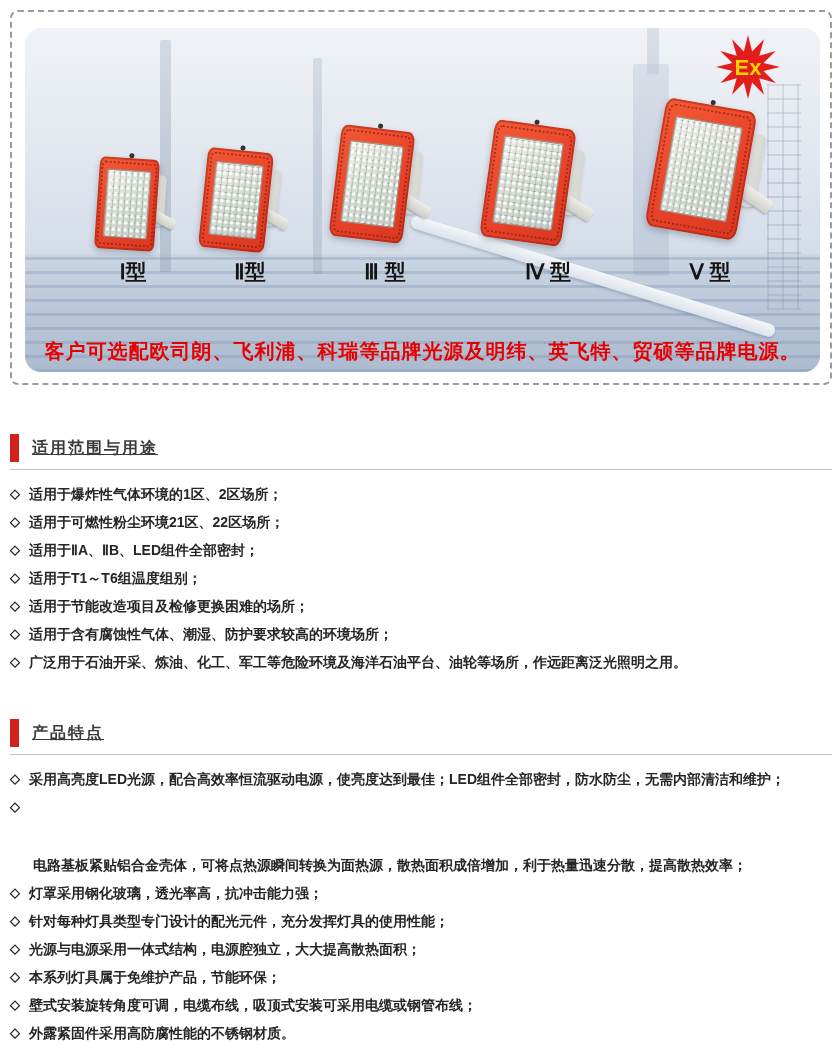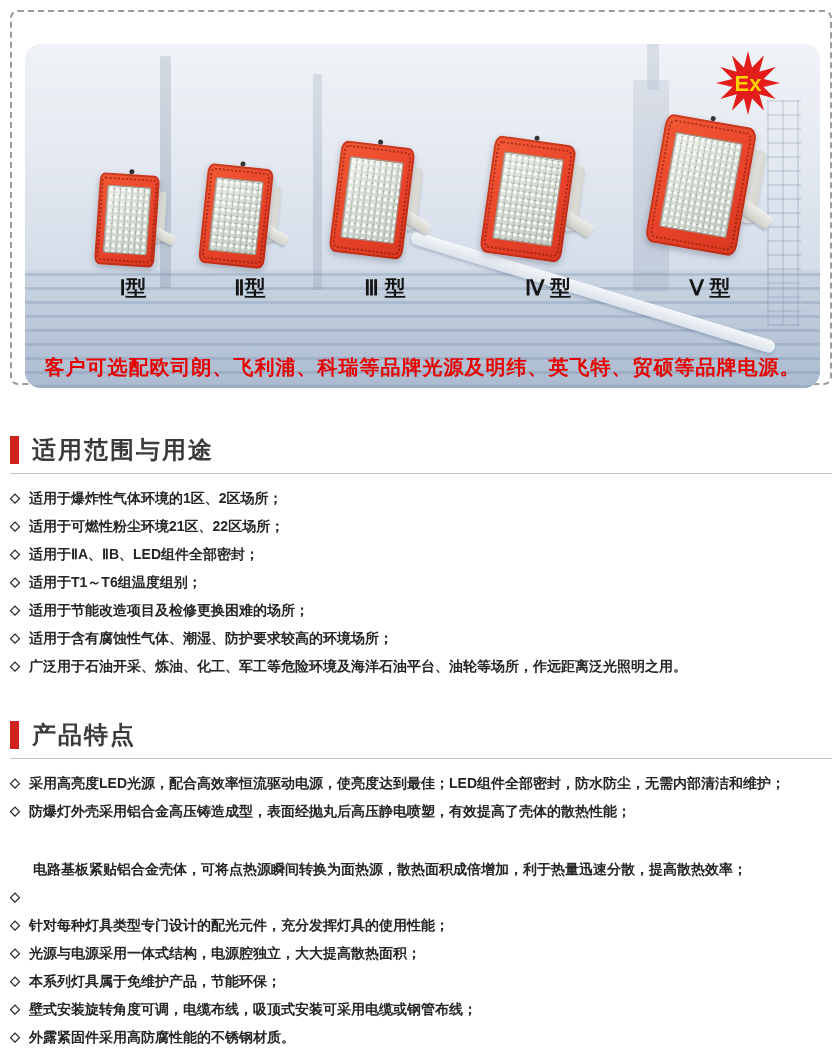--- a/index.html
+++ b/index.html
@@ -2,21 +2,21 @@
 <html><head>
 <meta charset="utf-8">
 <style>
   html,body{margin:0;padding:0;background:#fff;}
   .page{position:relative;width:840px;height:1048px;background:#ffffff;overflow:hidden;
         font-family:"Liberation Sans", sans-serif;}
 
   
   .hero-border{position:absolute;left:10px;top:10px;width:818px;height:371px;
                border:2px dashed #9b9b9b;border-radius:8px;}
-  .hero-photo{position:absolute;left:25px;top:44px;width:795px;height:344px;border-radius:16px;
+  .hero-photo{position:absolute;left:25px;top:28px;width:795px;height:344px;border-radius:16px;
               overflow:hidden;
               background:linear-gradient(180deg,#e9edf3 0%,#e0e6ef 40%,#d3dce8 68%,#c7d2e1 100%);}
   .shape{position:absolute;}
   .chimney-a{left:135px;top:12px;width:11px;height:232px;background:rgba(163,175,192,.55);border-radius:2px;}
   .chimney-b{left:288px;top:30px;width:9px;height:216px;background:rgba(170,181,197,.5);border-radius:2px;}
   .tower-flue{left:622px;top:0;width:12px;height:46px;background:rgba(168,180,197,.5);}
   .tower-body{left:608px;top:36px;width:36px;height:212px;background:rgba(176,187,203,.45);border-radius:3px;}
   .lattice{left:742px;top:56px;width:34px;height:226px;
            background:repeating-linear-gradient(0deg,rgba(150,164,185,.35) 0 2px,transparent 2px 14px),
                       repeating-linear-gradient(90deg,rgba(150,164,185,.35) 0 2px,transparent 2px 15px);}
@@ -54,21 +54,21 @@
 
   .promo{position:absolute;left:0;top:310px;width:100%;text-align:center;
          color:#e60000;font-size:20px;font-weight:bold;letter-spacing:1px;}
 
   
   .section{position:absolute;left:10px;width:822px;}
   .sec1{top:434px;}
   .sec2{top:719px;}
   .sec-header{display:flex;align-items:center;border-bottom:1px solid #c3c3c3;padding-bottom:7px;}
   .sec-bar{width:9px;height:28px;background:#d0211c;margin-right:13px;flex:0 0 auto;}
-  .sec-title{font-size:24px;color:#3a3a3a;font-weight:600;letter-spacing:2px;}
+  .sec-title{font-size:16px;color:#3a3a3a;font-weight:600;letter-spacing:2px;text-decoration:underline;}
   .sec-list{margin-top:15px;}
   .line{display:flex;align-items:flex-start;color:#262626;font-size:14px;font-weight:bold;
         line-height:18px;margin-bottom:10px;}
   .bullet{flex:0 0 auto;margin-right:9px;font-size:13px;color:#262626;}
   .line.indent{padding-left:23px;margin-top:40px;}
 </style>
 </head>
 <body>
 
 <div class="page">
@@ -185,27 +185,27 @@
       <div class="sec-bar"></div>
       <div class="sec-title">产品特点</div>
     </div>
     <div class="sec-list">
       <div class="line">
           <span class="bullet">◇</span>
           <span>采用高亮度LED光源，配合高效率恒流驱动电源，使亮度达到最佳；LED组件全部密封，防水防尘，无需内部清洁和维护；</span>
         </div>
       <div class="line">
           <span class="bullet">◇</span>
-          <span>防爆灯外壳采用铝合金高压铸造成型，表面经抛丸后高压静电喷塑，有效提高了壳体的散热性能；</span>
         </div>
       <div class="line indent">
           <span>电路基板紧贴铝合金壳体，可将点热源瞬间转换为面热源，散热面积成倍增加，利于热量迅速分散，提高散热效率；</span>
         </div>
       <div class="line">
           <span class="bullet">◇</span>
+          <span>灯罩采用钢化玻璃，透光率高，抗冲击能力强；</span>
         </div>
       <div class="line">
           <span class="bullet">◇</span>
           <span>针对每种灯具类型专门设计的配光元件，充分发挥灯具的使用性能；</span>
         </div>
       <div class="line">
           <span class="bullet">◇</span>
           <span>光源与电源采用一体式结构，电源腔独立，大大提高散热面积；</span>
         </div>
       <div class="line">

